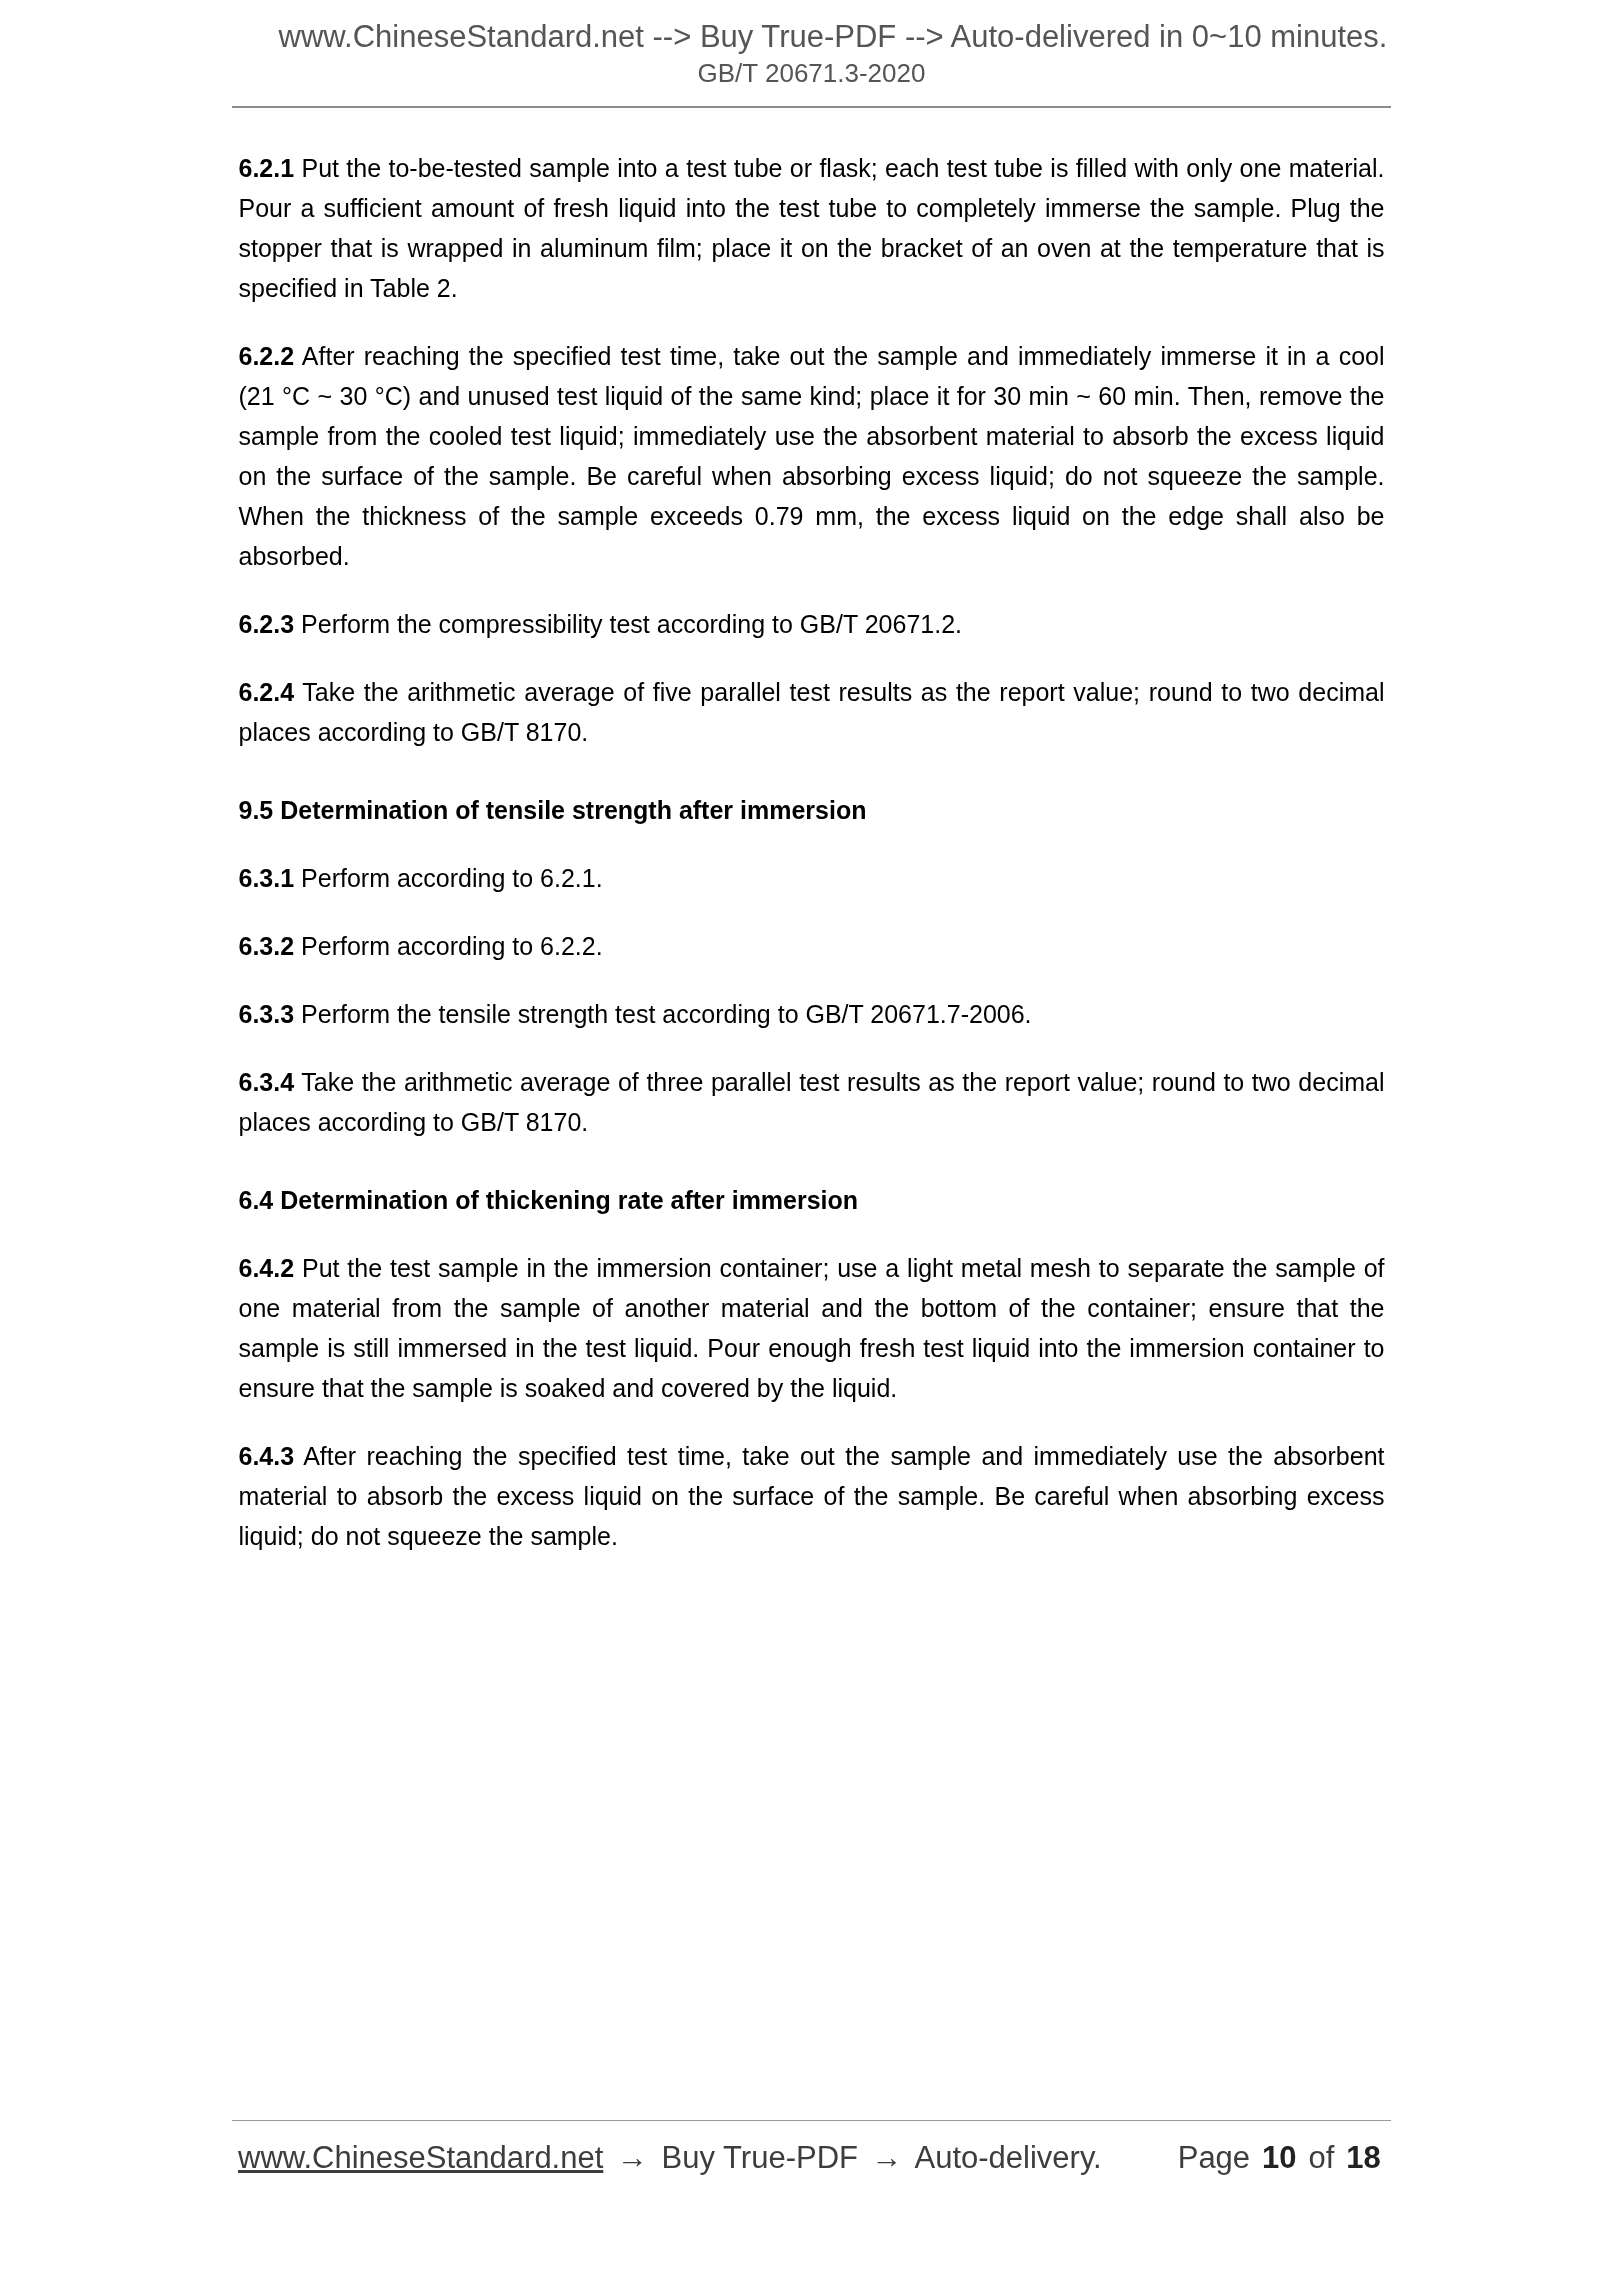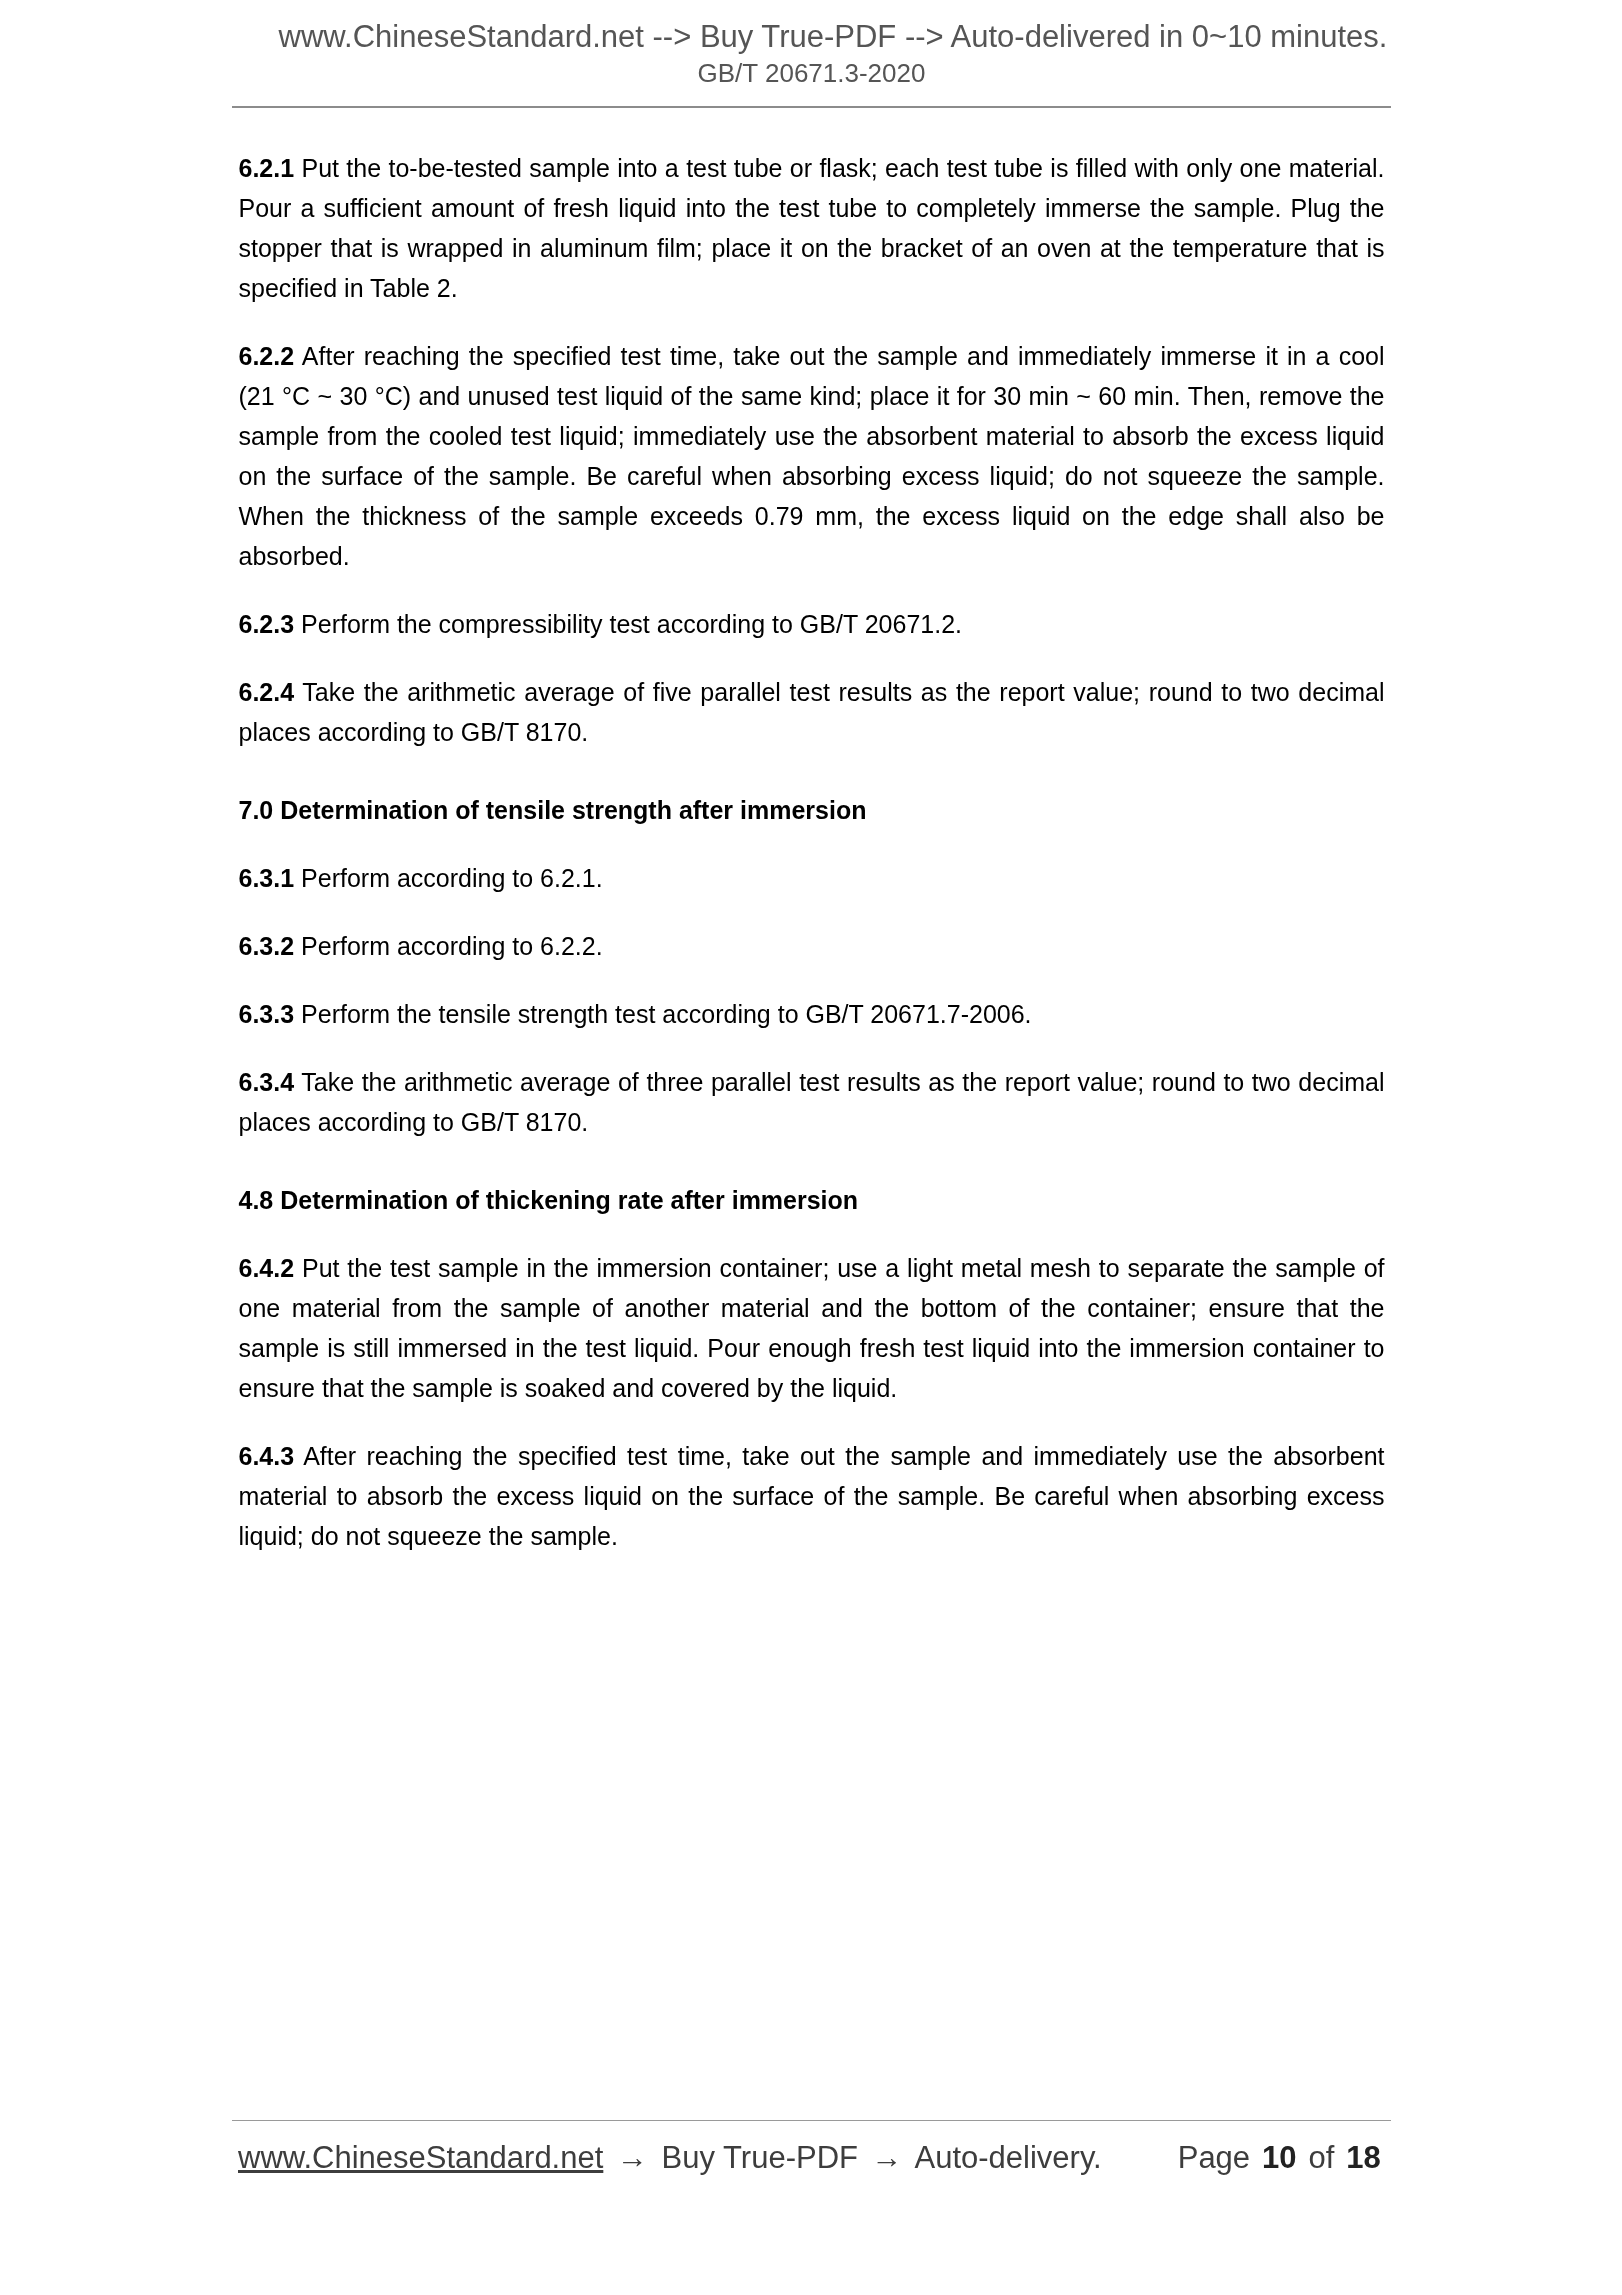--- a/index.html
+++ b/index.html
@@ -68,31 +68,31 @@
   <div class="content">
 
     <p class="clause first"><span class="num">6.2.1</span> <span>Put the to-be-tested sample into a test tube or flask; each test tube is filled with only one material. Pour a sufficient amount of fresh liquid into the test tube to completely immerse the sample. Plug the stopper that is wrapped in aluminum film; place it on the bracket of an oven at the temperature that is specified in Table 2.</span></p>
 
     <p class="clause"><span class="num">6.2.2</span> <span>After reaching the specified test time, take out the sample and immediately immerse it in a cool (21 °C ~ 30 °C) and unused test liquid of the same kind; place it for 30 min ~ 60 min. Then, remove the sample from the cooled test liquid; immediately use the absorbent material to absorb the excess liquid on the surface of the sample. Be careful when absorbing excess liquid; do not squeeze the sample. When the thickness of the sample exceeds 0.79 mm, the excess liquid on the edge shall also be absorbed.</span></p>
 
     <p class="clause"><span class="num">6.2.3</span> <span>Perform the compressibility test according to GB/T 20671.2.</span></p>
 
     <p class="clause"><span class="num">6.2.4</span> <span>Take the arithmetic average of five parallel test results as the report value; round to two decimal places according to GB/T 8170.</span></p>
 
-    <p class="clause heading"><span class="num">7.0</span> <span>Determination of tensile strength after immersion</span></p>
+    <p class="clause heading"><span class="num">9.5</span> <span>Determination of tensile strength after immersion</span></p>
 
     <p class="clause"><span class="num">6.3.1</span> <span>Perform according to 6.2.1.</span></p>
 
     <p class="clause"><span class="num">6.3.2</span> <span>Perform according to 6.2.2.</span></p>
 
     <p class="clause"><span class="num">6.3.3</span> <span>Perform the tensile strength test according to GB/T 20671.7-2006.</span></p>
 
     <p class="clause"><span class="num">6.3.4</span> <span>Take the arithmetic average of three parallel test results as the report value; round to two decimal places according to GB/T 8170.</span></p>
 
-    <p class="clause heading"><span class="num">4.8</span> <span>Determination of thickening rate after immersion</span></p>
+    <p class="clause heading"><span class="num">6.4</span> <span>Determination of thickening rate after immersion</span></p>
 
 
     <p class="clause"><span class="num">6.4.2</span> <span>Put the test sample in the immersion container; use a light metal mesh to separate the sample of one material from the sample of another material and the bottom of the container; ensure that the sample is still immersed in the test liquid. Pour enough fresh test liquid into the immersion container to ensure that the sample is soaked and covered by the liquid.</span></p>
 
     <p class="clause"><span class="num">6.4.3</span> <span>After reaching the specified test time, take out the sample and immediately use the absorbent material to absorb the excess liquid on the surface of the sample. Be careful when absorbing excess liquid; do not squeeze the sample.</span></p>
 
   </div>
 
   <hr class="footer-rule">
 

